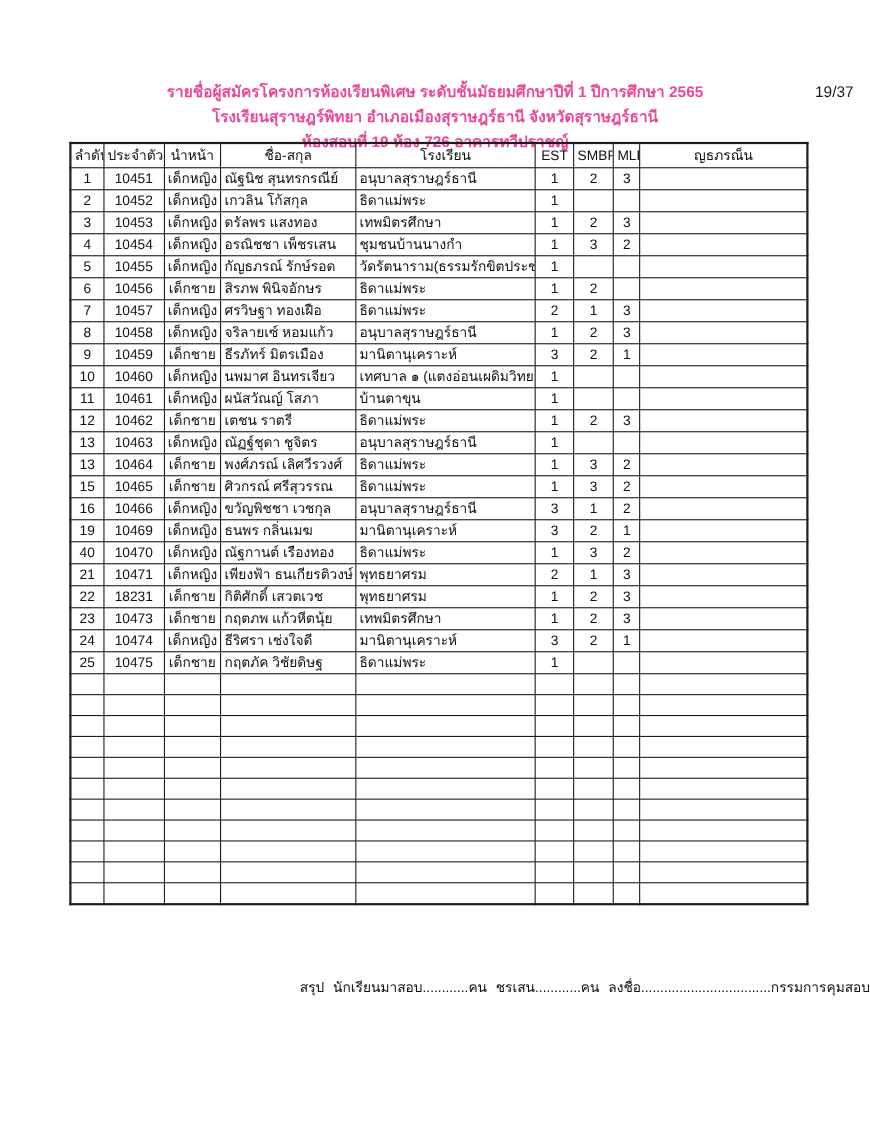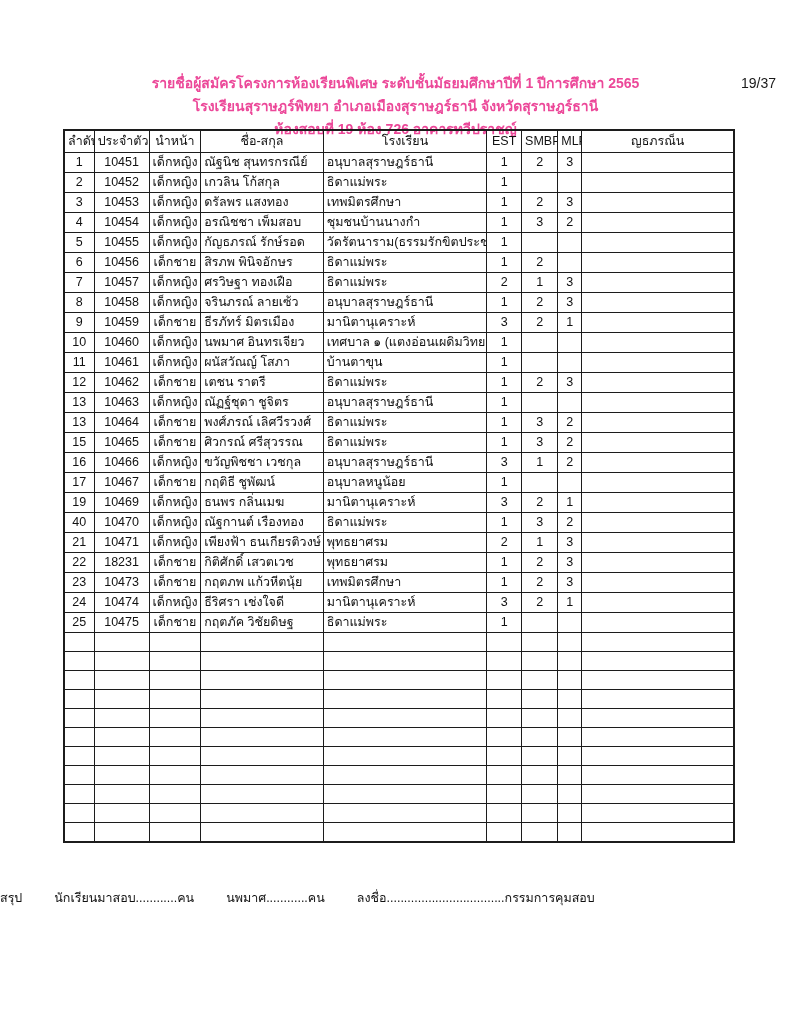--- a/index.html
+++ b/index.html
@@ -40,21 +40,21 @@
   .col1{width:8.2%;text-align:center;}
   .col2{width:7.7%;text-align:center;}
   .col3{width:18.3%;text-align:left;}
   .col4{width:24.4%;text-align:left;}
   .col5{width:5.2%;text-align:center;}
   .col6{width:5.4%;text-align:center;}
   .col7{width:3.6%;text-align:center;}
   .col8{width:22.7%;}
   .footer{
     position:absolute;top:888px;left:0;width:100%;
-    display:flex;justify-content:flex-start;gap:32px;
+    display:flex;justify-content:flex-end;gap:8px;
     font-size:12.5px;color:#111;
   }
 </style>
 </head>
 <body>
 
 <div class="page">
 
   <div class="page-number">19/37</div>
 
@@ -109,21 +109,21 @@
           <td class="col4">เทพมิตรศึกษา</td>
           <td class="col5">1</td>
           <td class="col6">2</td>
           <td class="col7">3</td>
           <td class="col8"></td>
         </tr>
         <tr>
           <td class="col0">4</td>
           <td class="col1">10454</td>
           <td class="col2">เด็กหญิง</td>
-          <td class="col3">อรณิชชา เพ็มสอบ</td>
+          <td class="col3">อรณิชชา เพ็ชรเสน</td>
           <td class="col4">ชุมชนบ้านนางกำ</td>
           <td class="col5">1</td>
           <td class="col6">3</td>
           <td class="col7">2</td>
           <td class="col8"></td>
         </tr>
         <tr>
           <td class="col0">5</td>
           <td class="col1">10455</td>
           <td class="col2">เด็กหญิง</td>
@@ -153,21 +153,21 @@
           <td class="col4">ธิดาแม่พระ</td>
           <td class="col5">2</td>
           <td class="col6">1</td>
           <td class="col7">3</td>
           <td class="col8"></td>
         </tr>
         <tr>
           <td class="col0">8</td>
           <td class="col1">10458</td>
           <td class="col2">เด็กหญิง</td>
-          <td class="col3">จรินภรณ์ ลายเซ้ว</td>
+          <td class="col3">จริลายเซ์ หอมแก้ว</td>
           <td class="col4">อนุบาลสุราษฎร์ธานี</td>
           <td class="col5">1</td>
           <td class="col6">2</td>
           <td class="col7">3</td>
           <td class="col8"></td>
         </tr>
         <tr>
           <td class="col0">9</td>
           <td class="col1">10459</td>
           <td class="col2">เด็กชาย</td>
@@ -249,31 +249,20 @@
           <td class="col1">10466</td>
           <td class="col2">เด็กหญิง</td>
           <td class="col3">ขวัญพิชชา เวชกุล</td>
           <td class="col4">อนุบาลสุราษฎร์ธานี</td>
           <td class="col5">3</td>
           <td class="col6">1</td>
           <td class="col7">2</td>
           <td class="col8"></td>
         </tr>
         <tr>
-          <td class="col0">17</td>
-          <td class="col1">10467</td>
-          <td class="col2">เด็กชาย</td>
-          <td class="col3">กฤติธี ชูพัฒน์</td>
-          <td class="col4">อนุบาลหนูน้อย</td>
-          <td class="col5">1</td>
-          <td class="col6"></td>
-          <td class="col7"></td>
-          <td class="col8"></td>
-        </tr>
-        <tr>
           <td class="col0">19</td>
           <td class="col1">10469</td>
           <td class="col2">เด็กหญิง</td>
           <td class="col3">ธนพร กลิ่นเมฆ</td>
           <td class="col4">มานิตานุเคราะห์</td>
           <td class="col5">3</td>
           <td class="col6">2</td>
           <td class="col7">1</td>
           <td class="col8"></td>
         </tr>
@@ -463,17 +452,17 @@
           <td class="col6"></td>
           <td class="col7"></td>
           <td class="col8"></td>
         </tr>
       </tbody>
   </table>
 
   <div class="footer">
     <span>สรุป</span>
     <span>นักเรียนมาสอบ............คน</span>
-    <span>นพมาศ............คน</span>
+    <span>ชรเสน............คน</span>
     <span>ลงชื่อ..................................กรรมการคุมสอบ</span>
   </div>
 
 </div>
 
 </body></html>

